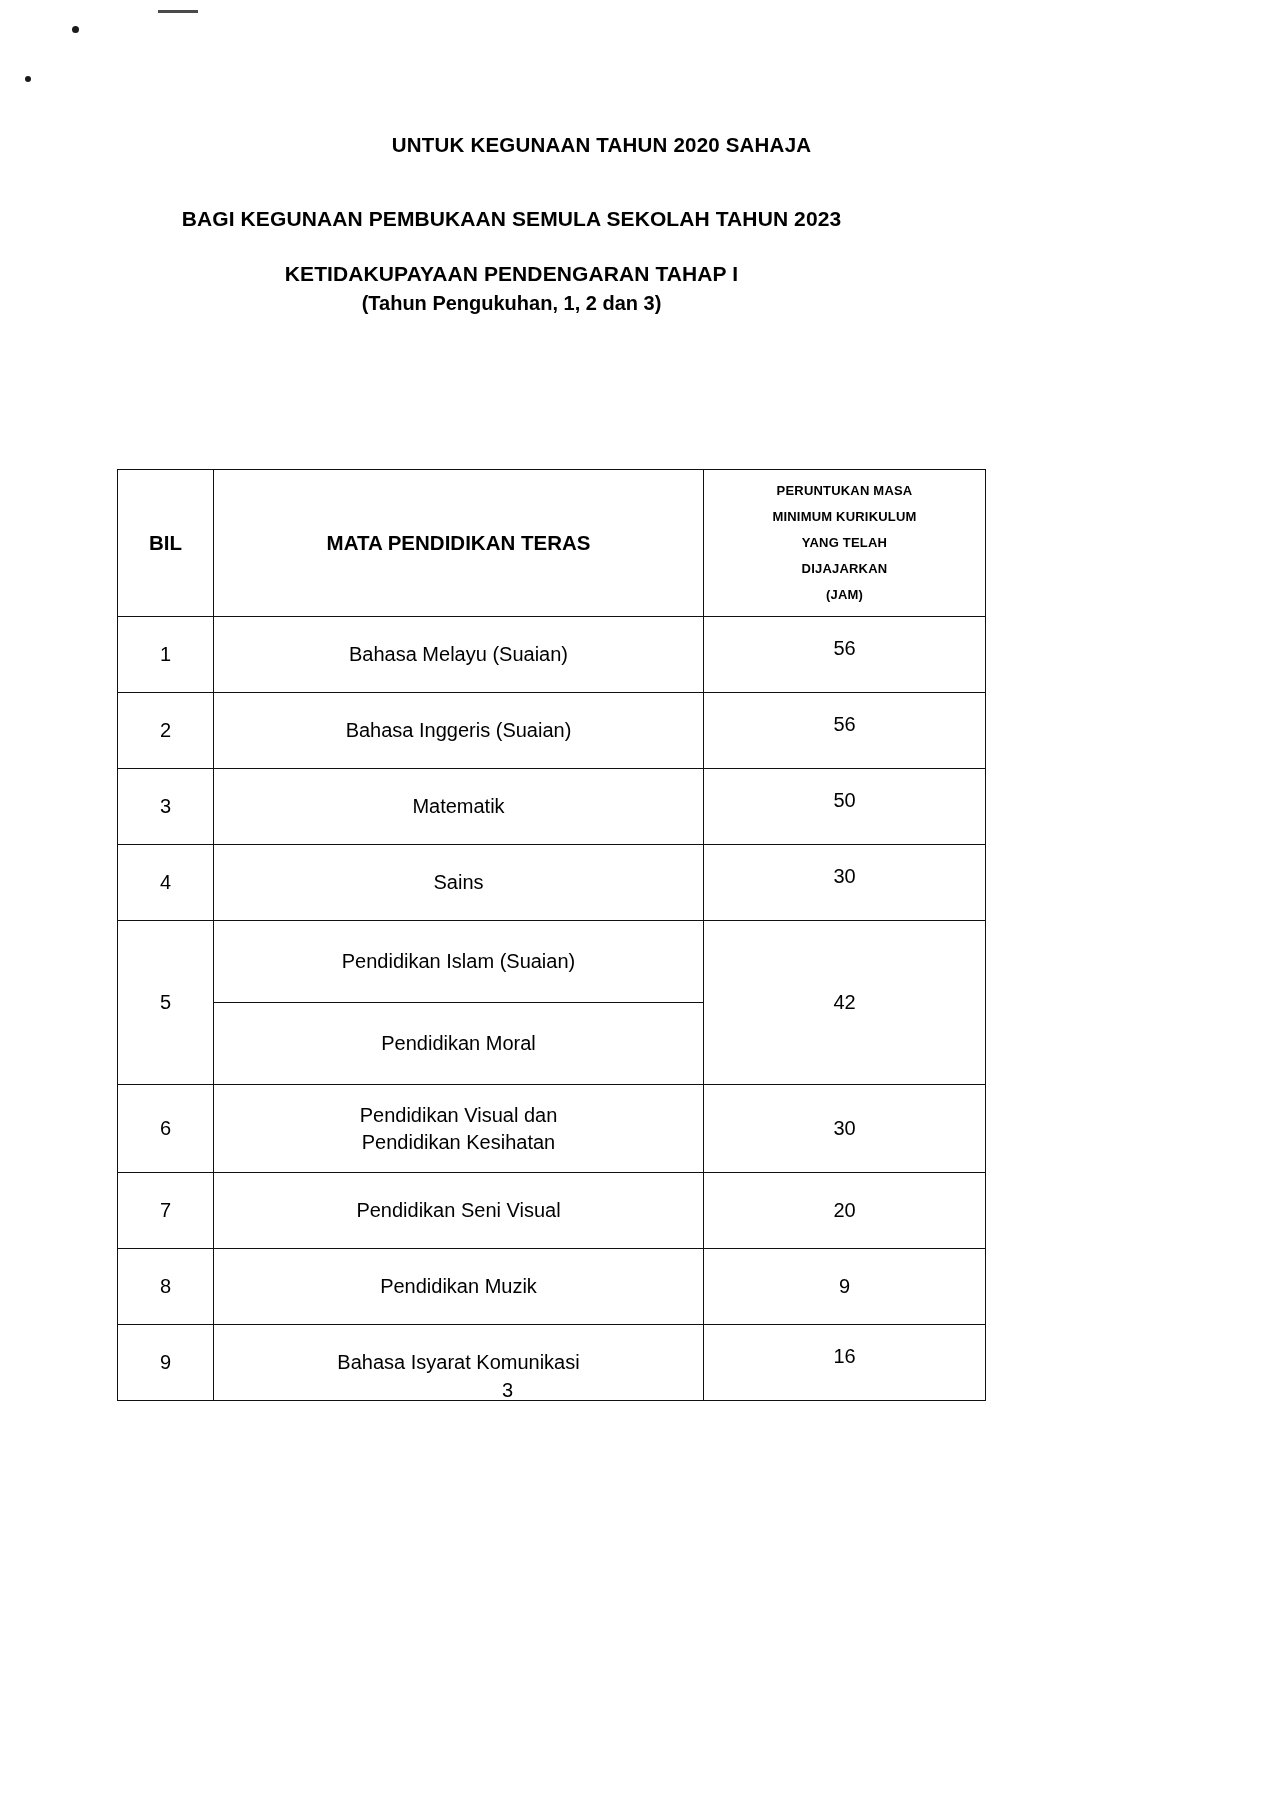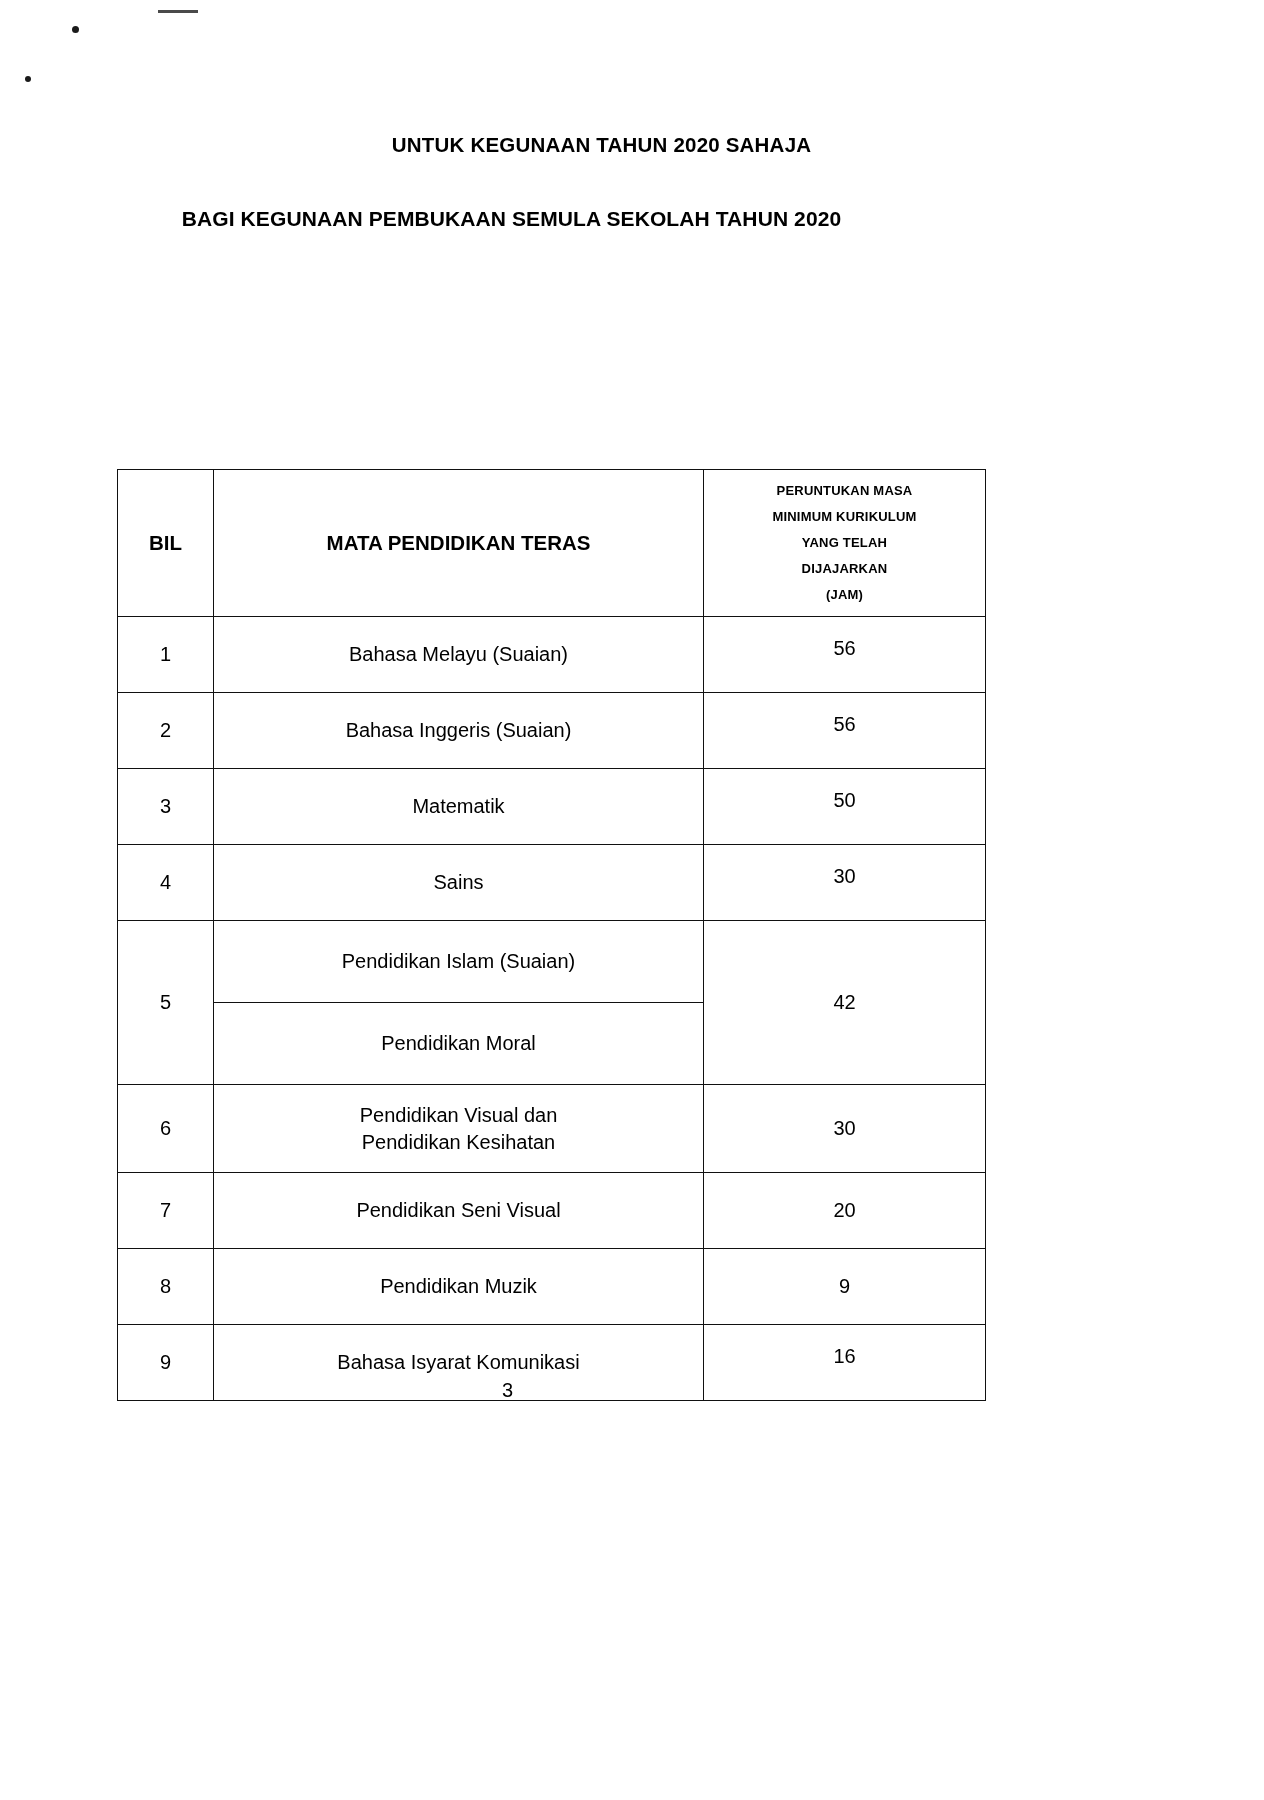--- a/index.html
+++ b/index.html
@@ -145,22 +145,24 @@
 
 <div class="page">
 
   <div class="speckle speckle-a"></div>
   <div class="speckle speckle-b"></div>
   <div class="edge-mark"></div>
 
   <div class="header-line">UNTUK KEGUNAAN TAHUN 2020 SAHAJA</div>
 
   <div class="title-block">
-    <div class="title-line">BAGI KEGUNAAN PEMBUKAAN SEMULA SEKOLAH TAHUN 2020</div>
+    <div class="title-line">BAGI KEGUNAAN PEMBUKAAN SEMULA SEKOLAH TAHUN 2023</div>
     <div class="title-gap"></div>
+    <div class="subtitle-line">KETIDAKUPAYAAN  PENDENGARAN TAHAP I</div>
+    <div class="subtitle-paren">(Tahun Pengukuhan, 1, 2 dan 3)</div>
   </div>
 
   <table class="alloc">
     <colgroup>
       <col class="col-bil">
       <col class="col-subj">
       <col class="col-hours">
     </colgroup>
     <thead>
       <tr>

